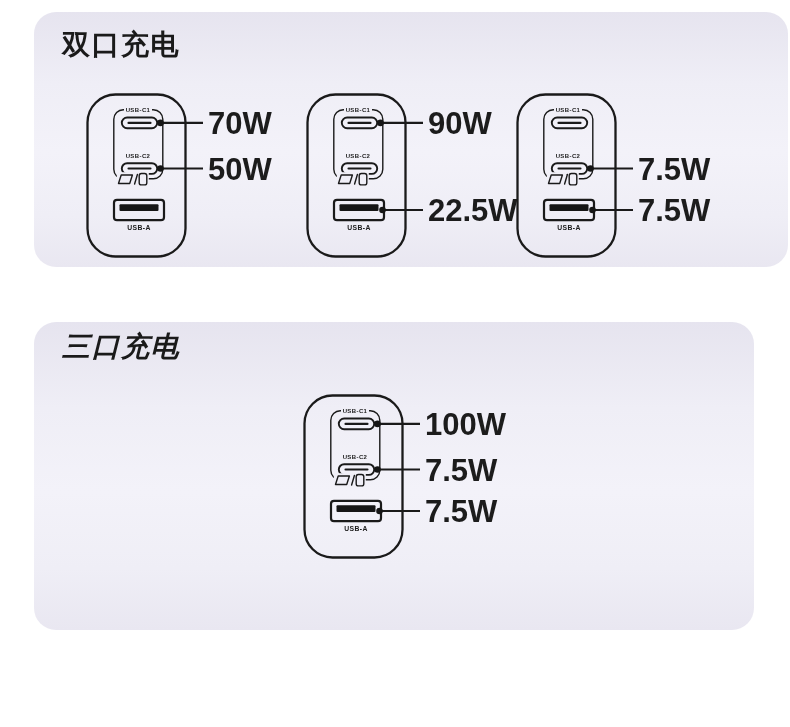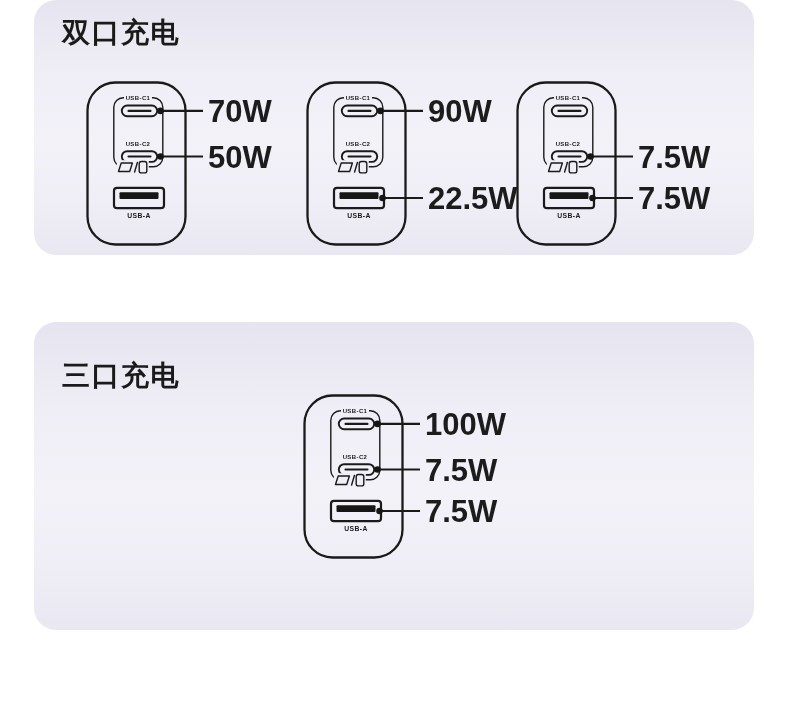--- a/index.html
+++ b/index.html
@@ -5,28 +5,28 @@
   html,body{margin:0;padding:0;}
   body{
     width:790px;height:727px;position:relative;overflow:hidden;
     background:#ffffff;
     font-family:"Liberation Sans","DejaVu Sans",sans-serif;
   }
   .panel{
     position:absolute;left:34px;width:720px;border-radius:22px;
     background:linear-gradient(180deg,#e6e4ef 0%,#efeef6 28%,#f3f2f9 55%,#efeef6 80%,#e9e7f1 100%);
   }
-  #panel-dual{top:0;height:255px;}
+  #panel-dual{top:12px;height:255px;padding-left:34px;}
   #panel-triple{top:322px;height:308px;}
   .panel-title{
     position:absolute;left:28px;margin:0;
     font-size:28px;font-weight:600;letter-spacing:1.5px;color:#1a1a1a;line-height:1;
   }
   #panel-dual .panel-title{top:19px;}
-  #panel-triple .panel-title{top:40px;}
+  #panel-triple .panel-title{top:11px;font-style:italic;}
   .charger-fig{position:absolute;width:220px;height:175px;}
   #fig-d1{left:52px;top:81px;}
   #fig-d2{left:272px;top:81px;}
   #fig-d3{left:482px;top:81px;}
   #fig-t1{left:269px;top:72px;}
   
   .ln{fill:none;stroke:#1a1a1a;}
   .body-ln{stroke-width:2.3;}
   .grp-ln{stroke-width:1.4;}
   .pill-ln{stroke-width:1.9;}

